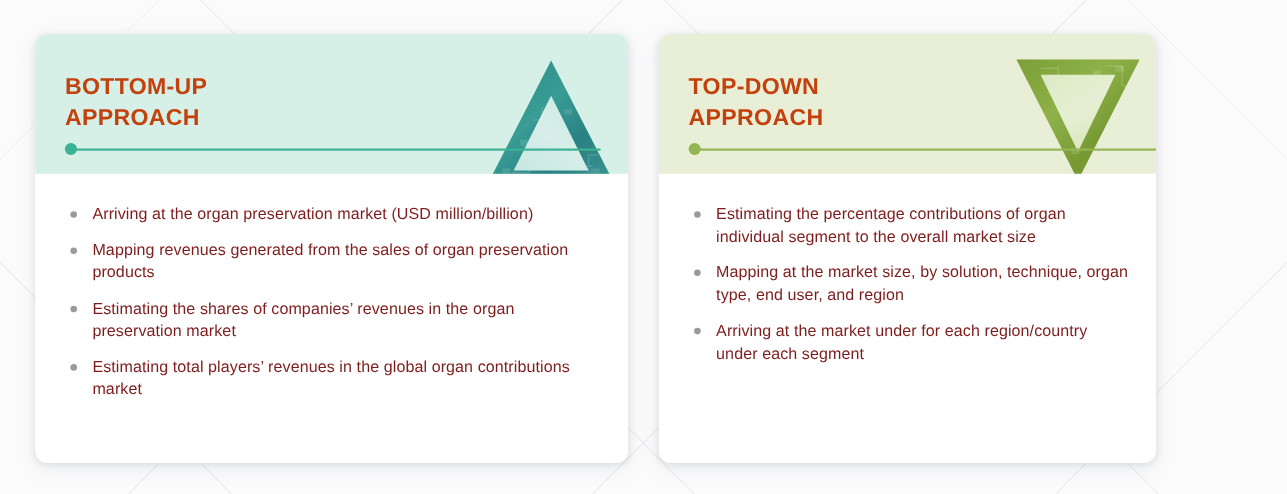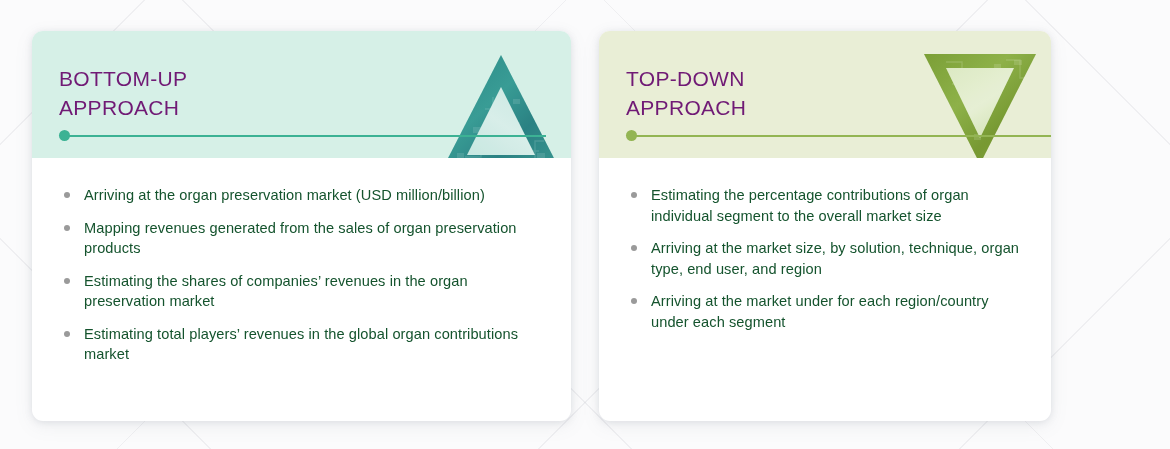--- a/index.html
+++ b/index.html
@@ -59,23 +59,23 @@
   }
   .card-left  .card-header { background: #d6f0e7; }
   .card-right .card-header { background: #e9eed6; }
 
   .card-title {
     position: absolute;
     left: 27px;
     top: 33px;
     font-size: 21px;
     line-height: 29px;
-    font-weight: 400;
+    font-weight: 700;
     letter-spacing: 0.3px;
-    color: #701a75;
+    color: #c2410c;
     white-space: pre;
     z-index: 3;
   }
 
   
   .accent {
     position: absolute;
     left: 27px;
     bottom: 17px;
     height: 11px;
@@ -139,21 +139,21 @@
     width: 6px;
     height: 6px;
     border-radius: 50%;
     background: #9a9a9a;
     margin-top: 7px;
     margin-right: 14px;
   }
   .bullet-text {
     font-size: 14.6px;
     line-height: 20.5px;
-    color: #14532d;
+    color: #7f1d1d;
     letter-spacing: 0.08px;
   }
   .card-left  .bullet-text { max-width: 452px; }
   .card-right .bullet-text { max-width: 452px; }
 </style>
 </head>
 <body>
 
 <div class="watermark"></div>
 
@@ -279,21 +279,21 @@
 
     </div>
 
     <div class="bullets">
       <div class="bullet-row">
         <span class="bullet-dot"></span>
         <span class="bullet-text">Estimating the percentage contributions of organ individual segment to the overall market size</span>
       </div>
       <div class="bullet-row">
         <span class="bullet-dot"></span>
-        <span class="bullet-text">Arriving at the market size, by solution, technique, organ type, end user, and region</span>
+        <span class="bullet-text">Mapping at the market size, by solution, technique, organ type, end user, and region</span>
       </div>
       <div class="bullet-row">
         <span class="bullet-dot"></span>
         <span class="bullet-text">Arriving at the market under for each region/country under each segment</span>
       </div>
     </div>
 
   </div>
 
 </div>

